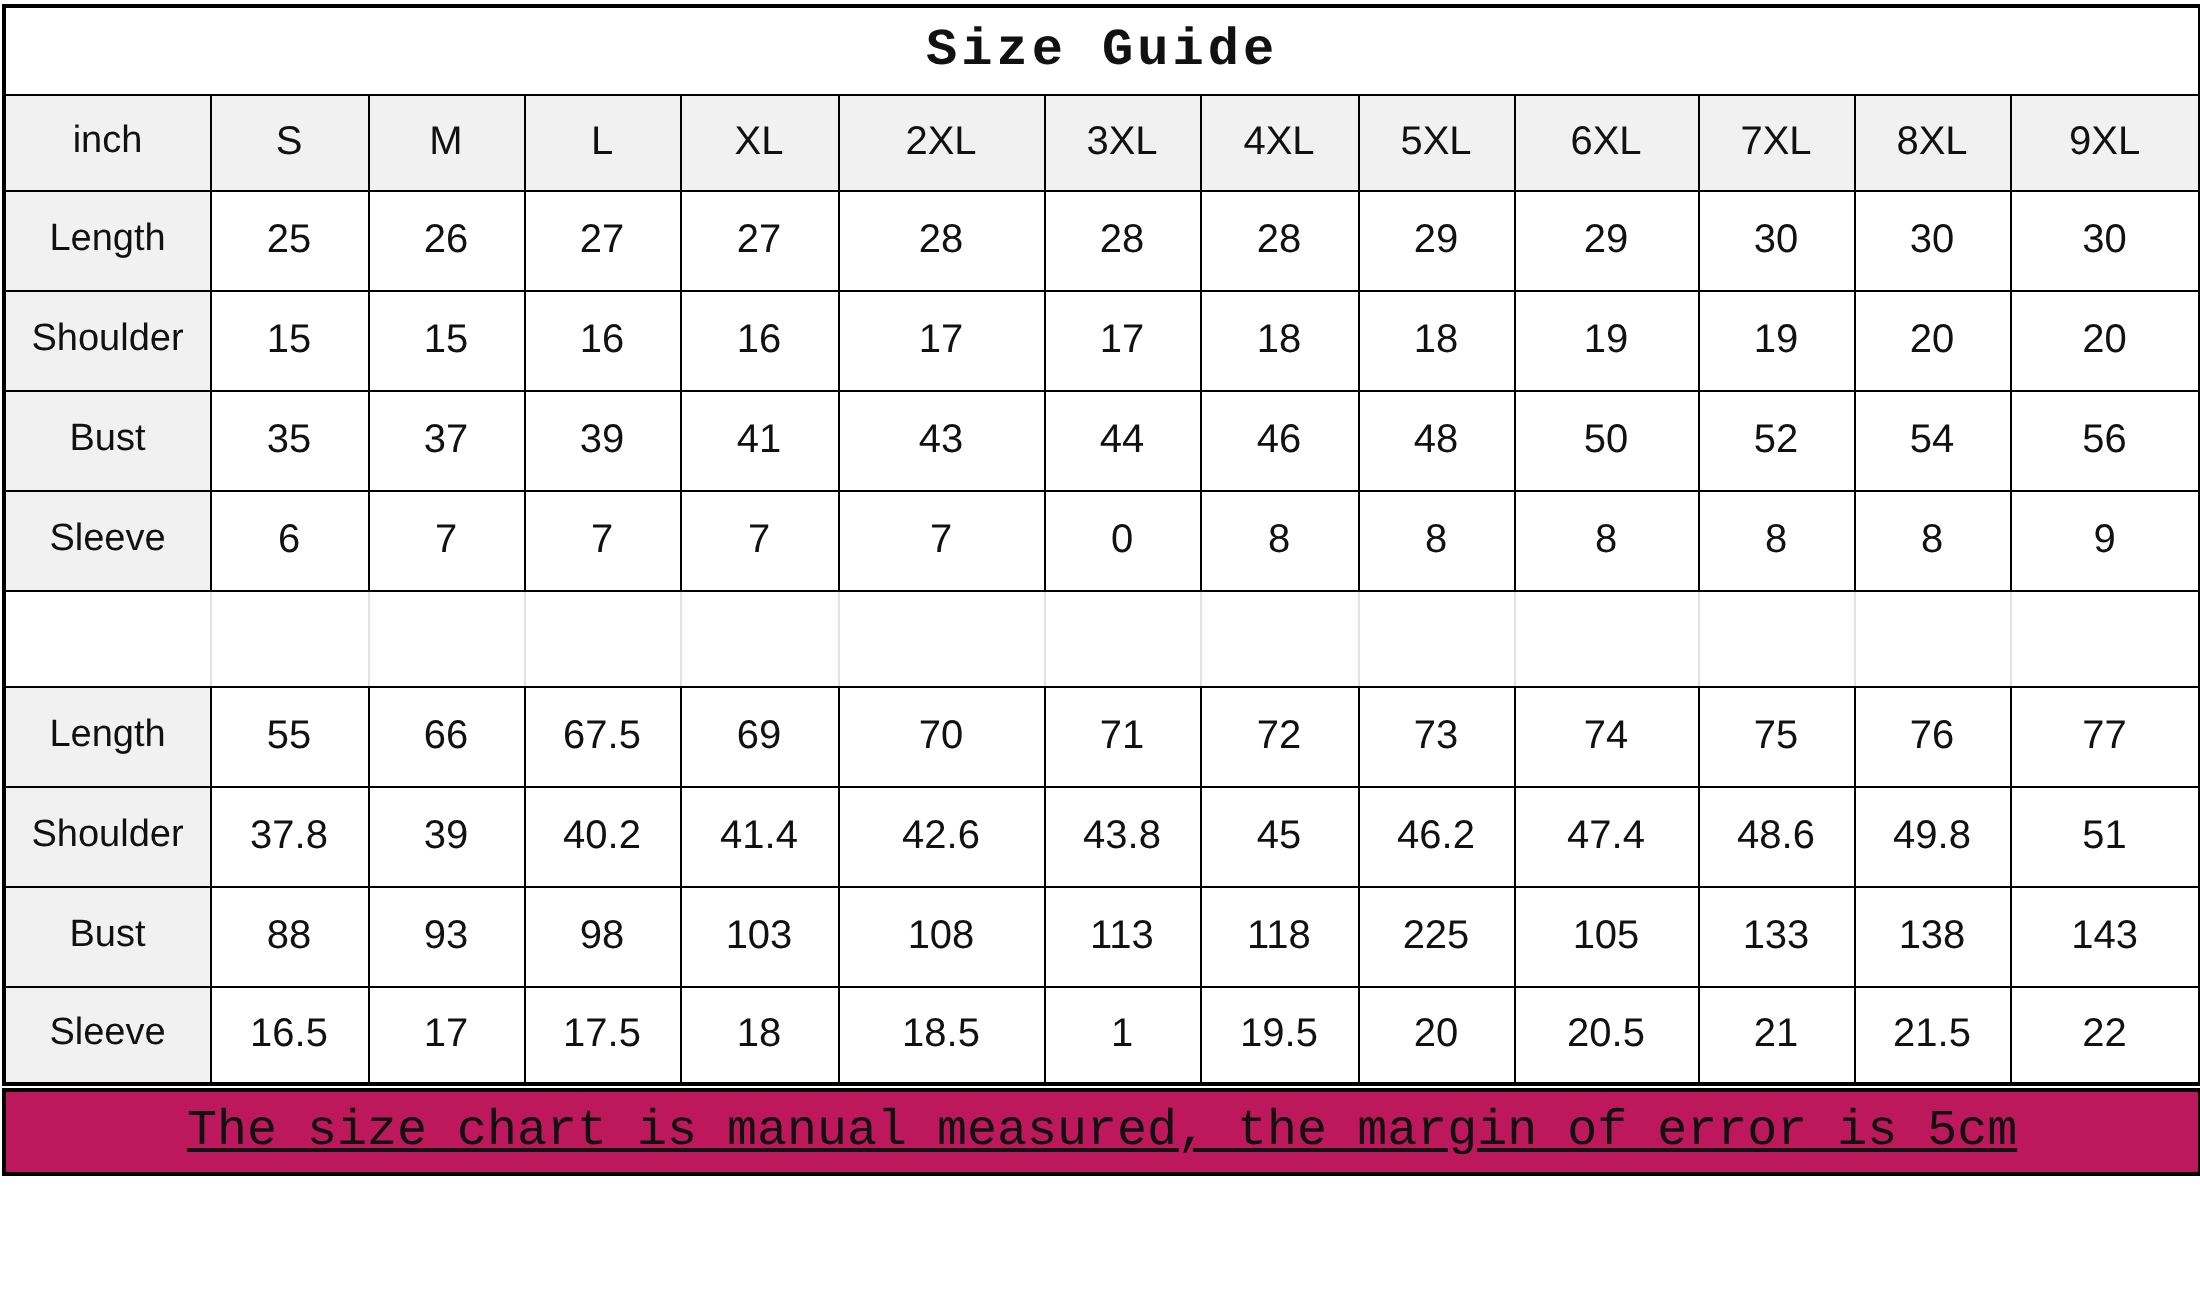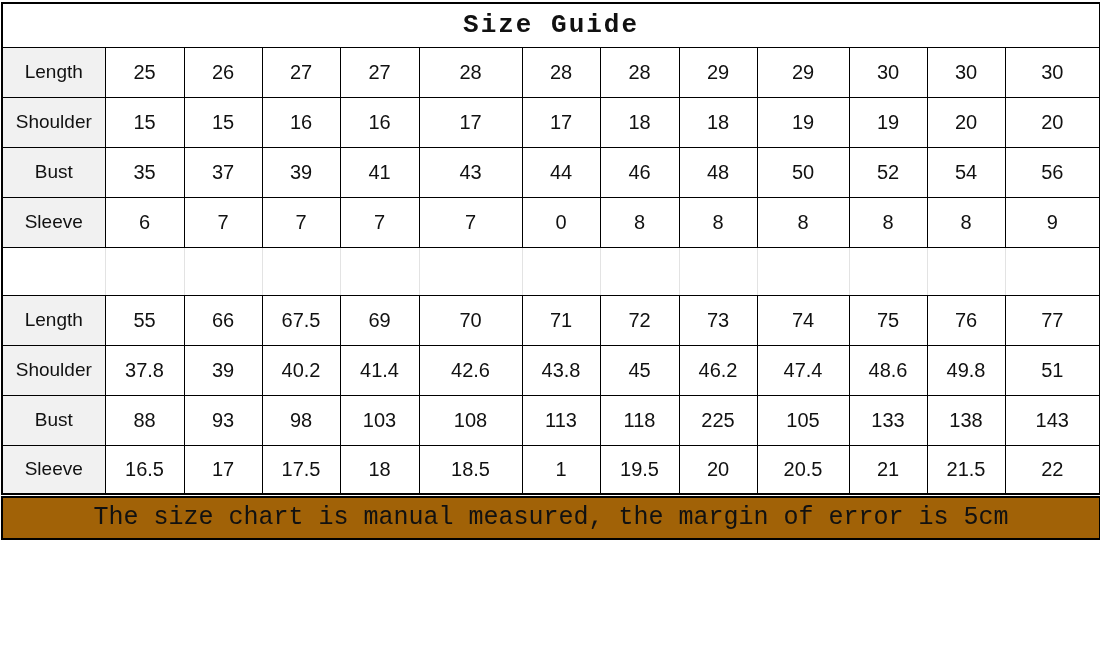--- a/index.html
+++ b/index.html
@@ -61,22 +61,23 @@
   td.gap-cell {
     background: #ffffff;
     border-top: 1px solid #000000;
     border-bottom: 1px solid #000000;
     border-left: 1px solid #e3e3e3;
     border-right: 1px solid #e3e3e3;
   }
   td.footer-cell {
     font-family: "Liberation Mono", monospace;
     font-size: 25px;
-    background: #a16207;
+    background: #be185d;
     border-top: 5px double #000000;
+    text-decoration: underline;
   }
 </style>
 </head>
 <body>
 
 <div class="sheet">
   <table class="size-table">
     <colgroup>
       <col style="width:103px">
       <col style="width:79px">
@@ -91,20 +92,35 @@
       <col style="width:78px">
       <col style="width:78px">
       <col style="width:95px">
     </colgroup>
     <tbody>
       <tr class="title-row">
         <td class="title-cell" colspan="13">Size Guide</td>
       </tr>
     </tbody>
     <tbody id="inch-body">
+        <tr class="head-row">
+          <td class="label-cell">inch</td>
+          <td class="head-cell">S</td>
+          <td class="head-cell">M</td>
+          <td class="head-cell">L</td>
+          <td class="head-cell">XL</td>
+          <td class="head-cell">2XL</td>
+          <td class="head-cell">3XL</td>
+          <td class="head-cell">4XL</td>
+          <td class="head-cell">5XL</td>
+          <td class="head-cell">6XL</td>
+          <td class="head-cell">7XL</td>
+          <td class="head-cell">8XL</td>
+          <td class="head-cell">9XL</td>
+        </tr>
         <tr class="data-row">
           <td class="label-cell">Length</td>
           <td class="value-cell">25</td>
           <td class="value-cell">26</td>
           <td class="value-cell">27</td>
           <td class="value-cell">27</td>
           <td class="value-cell">28</td>
           <td class="value-cell">28</td>
           <td class="value-cell">28</td>
           <td class="value-cell">29</td>

